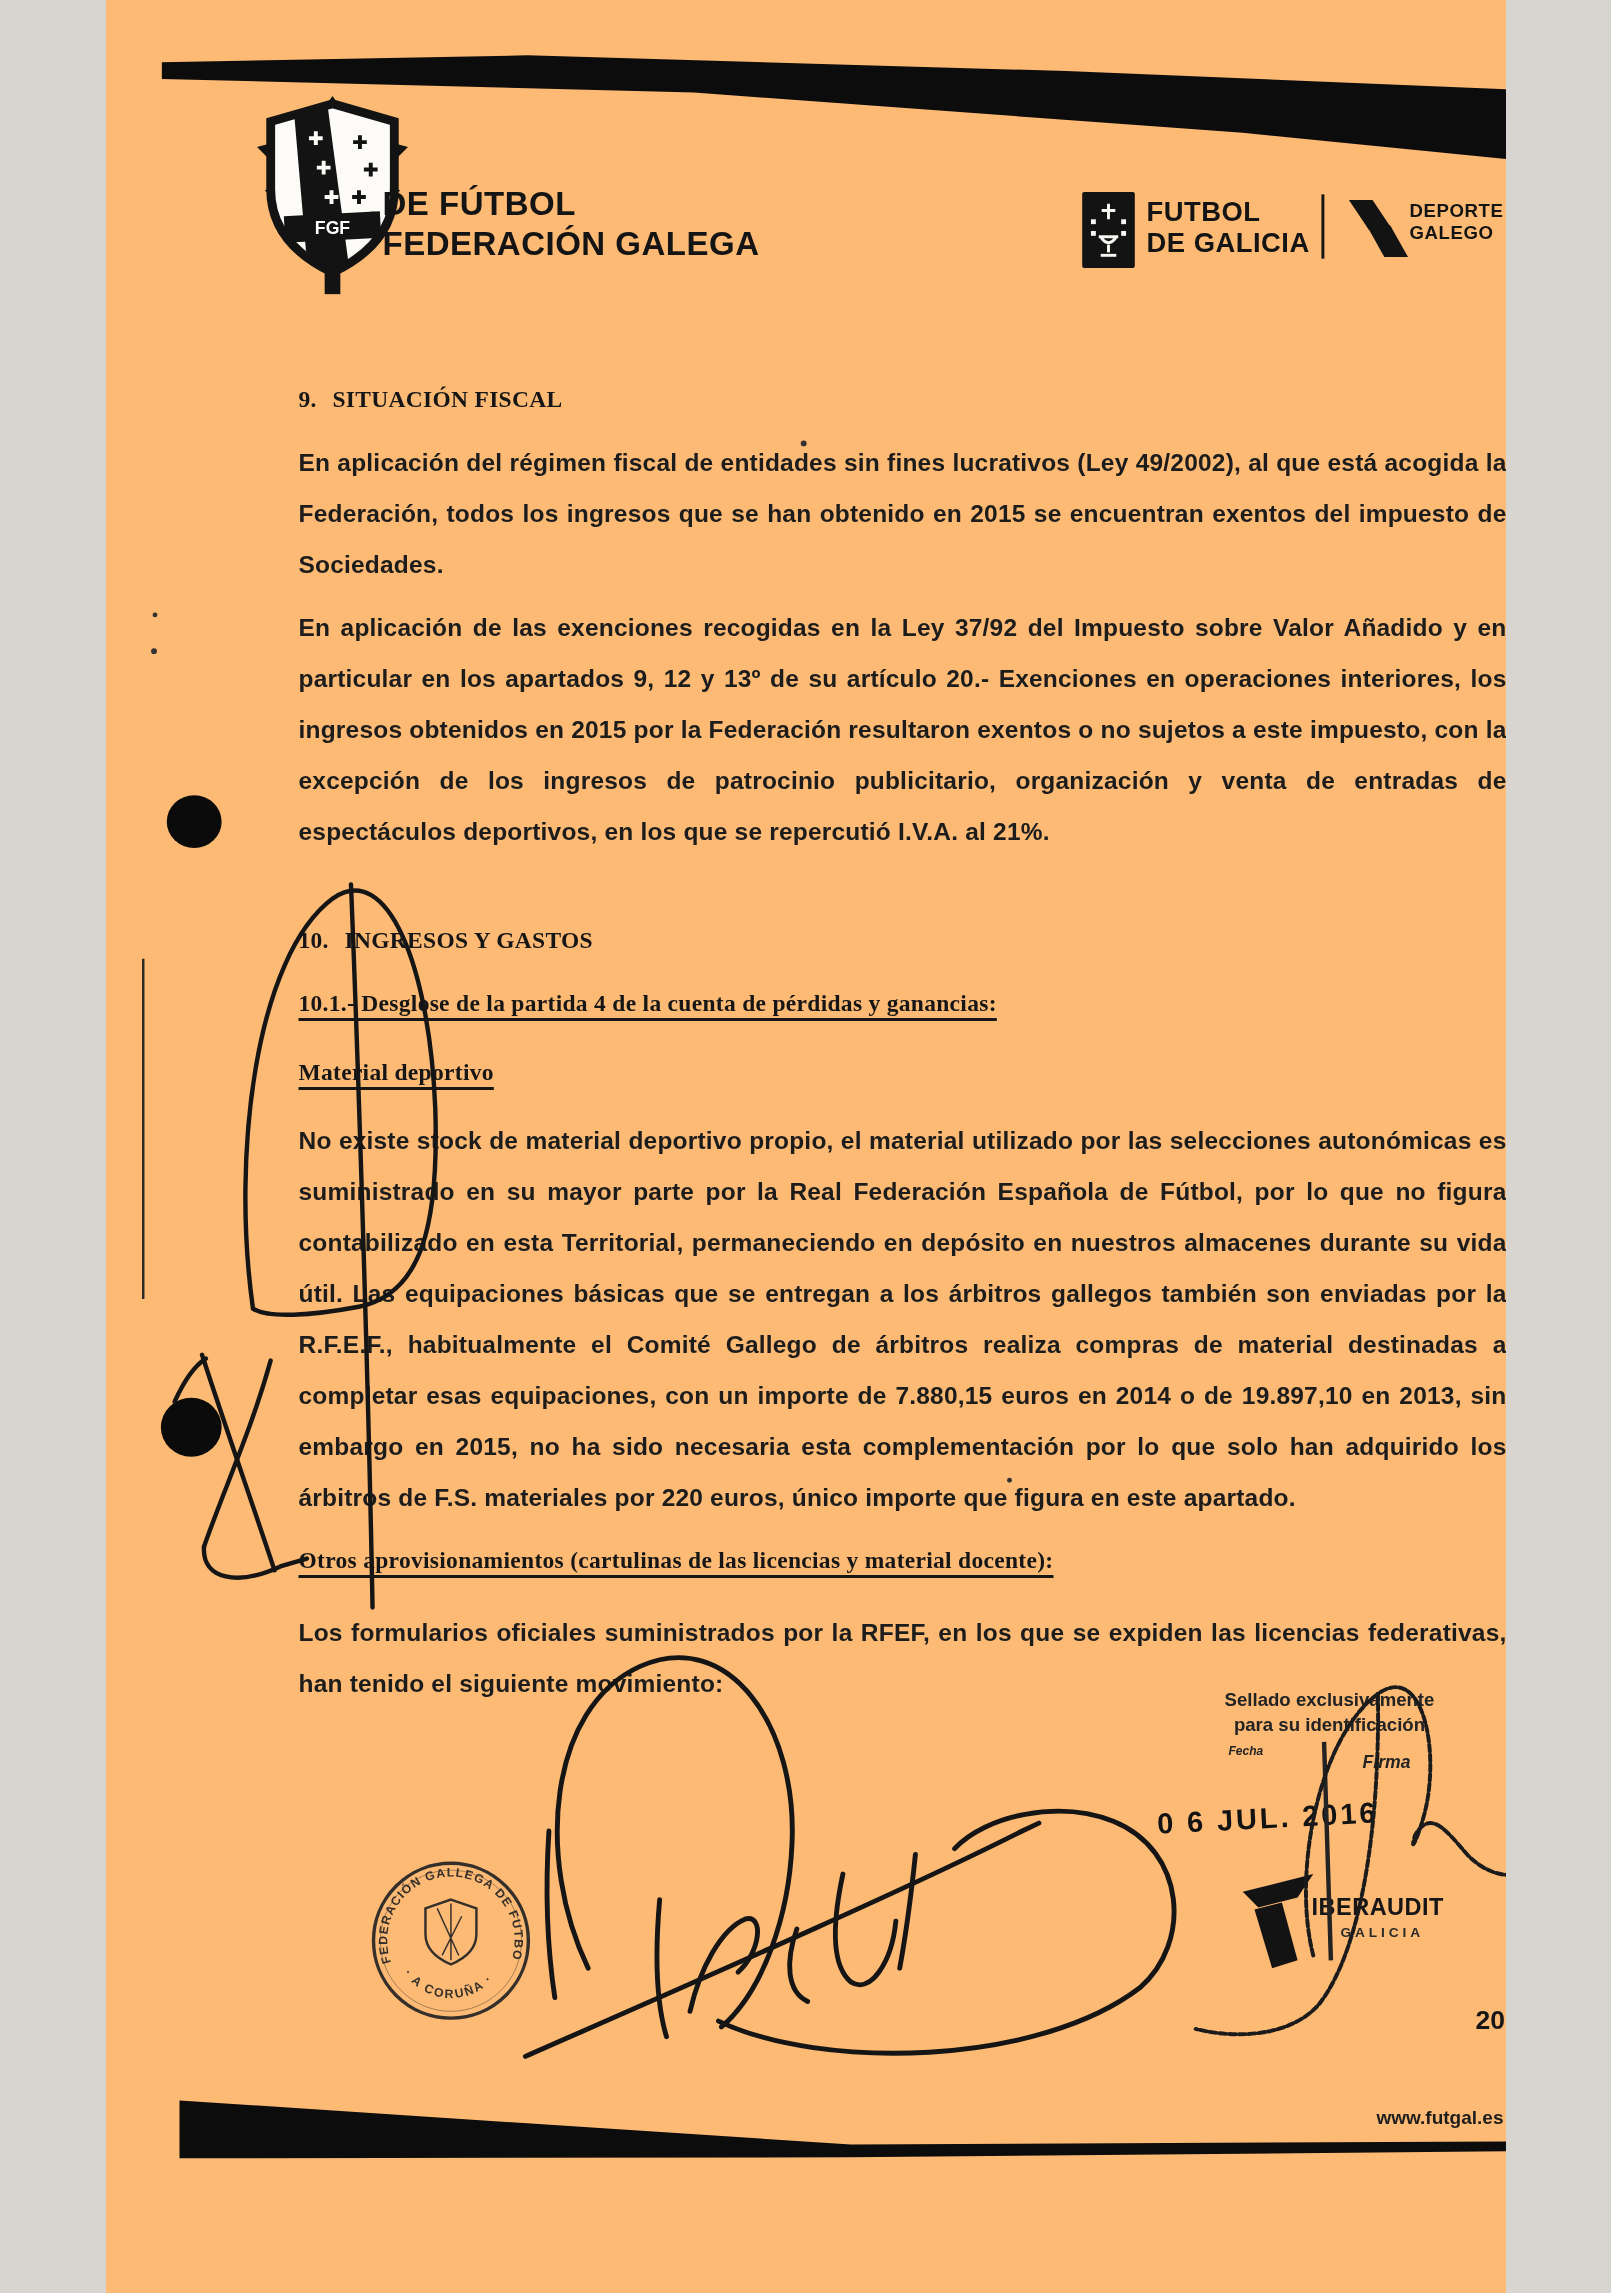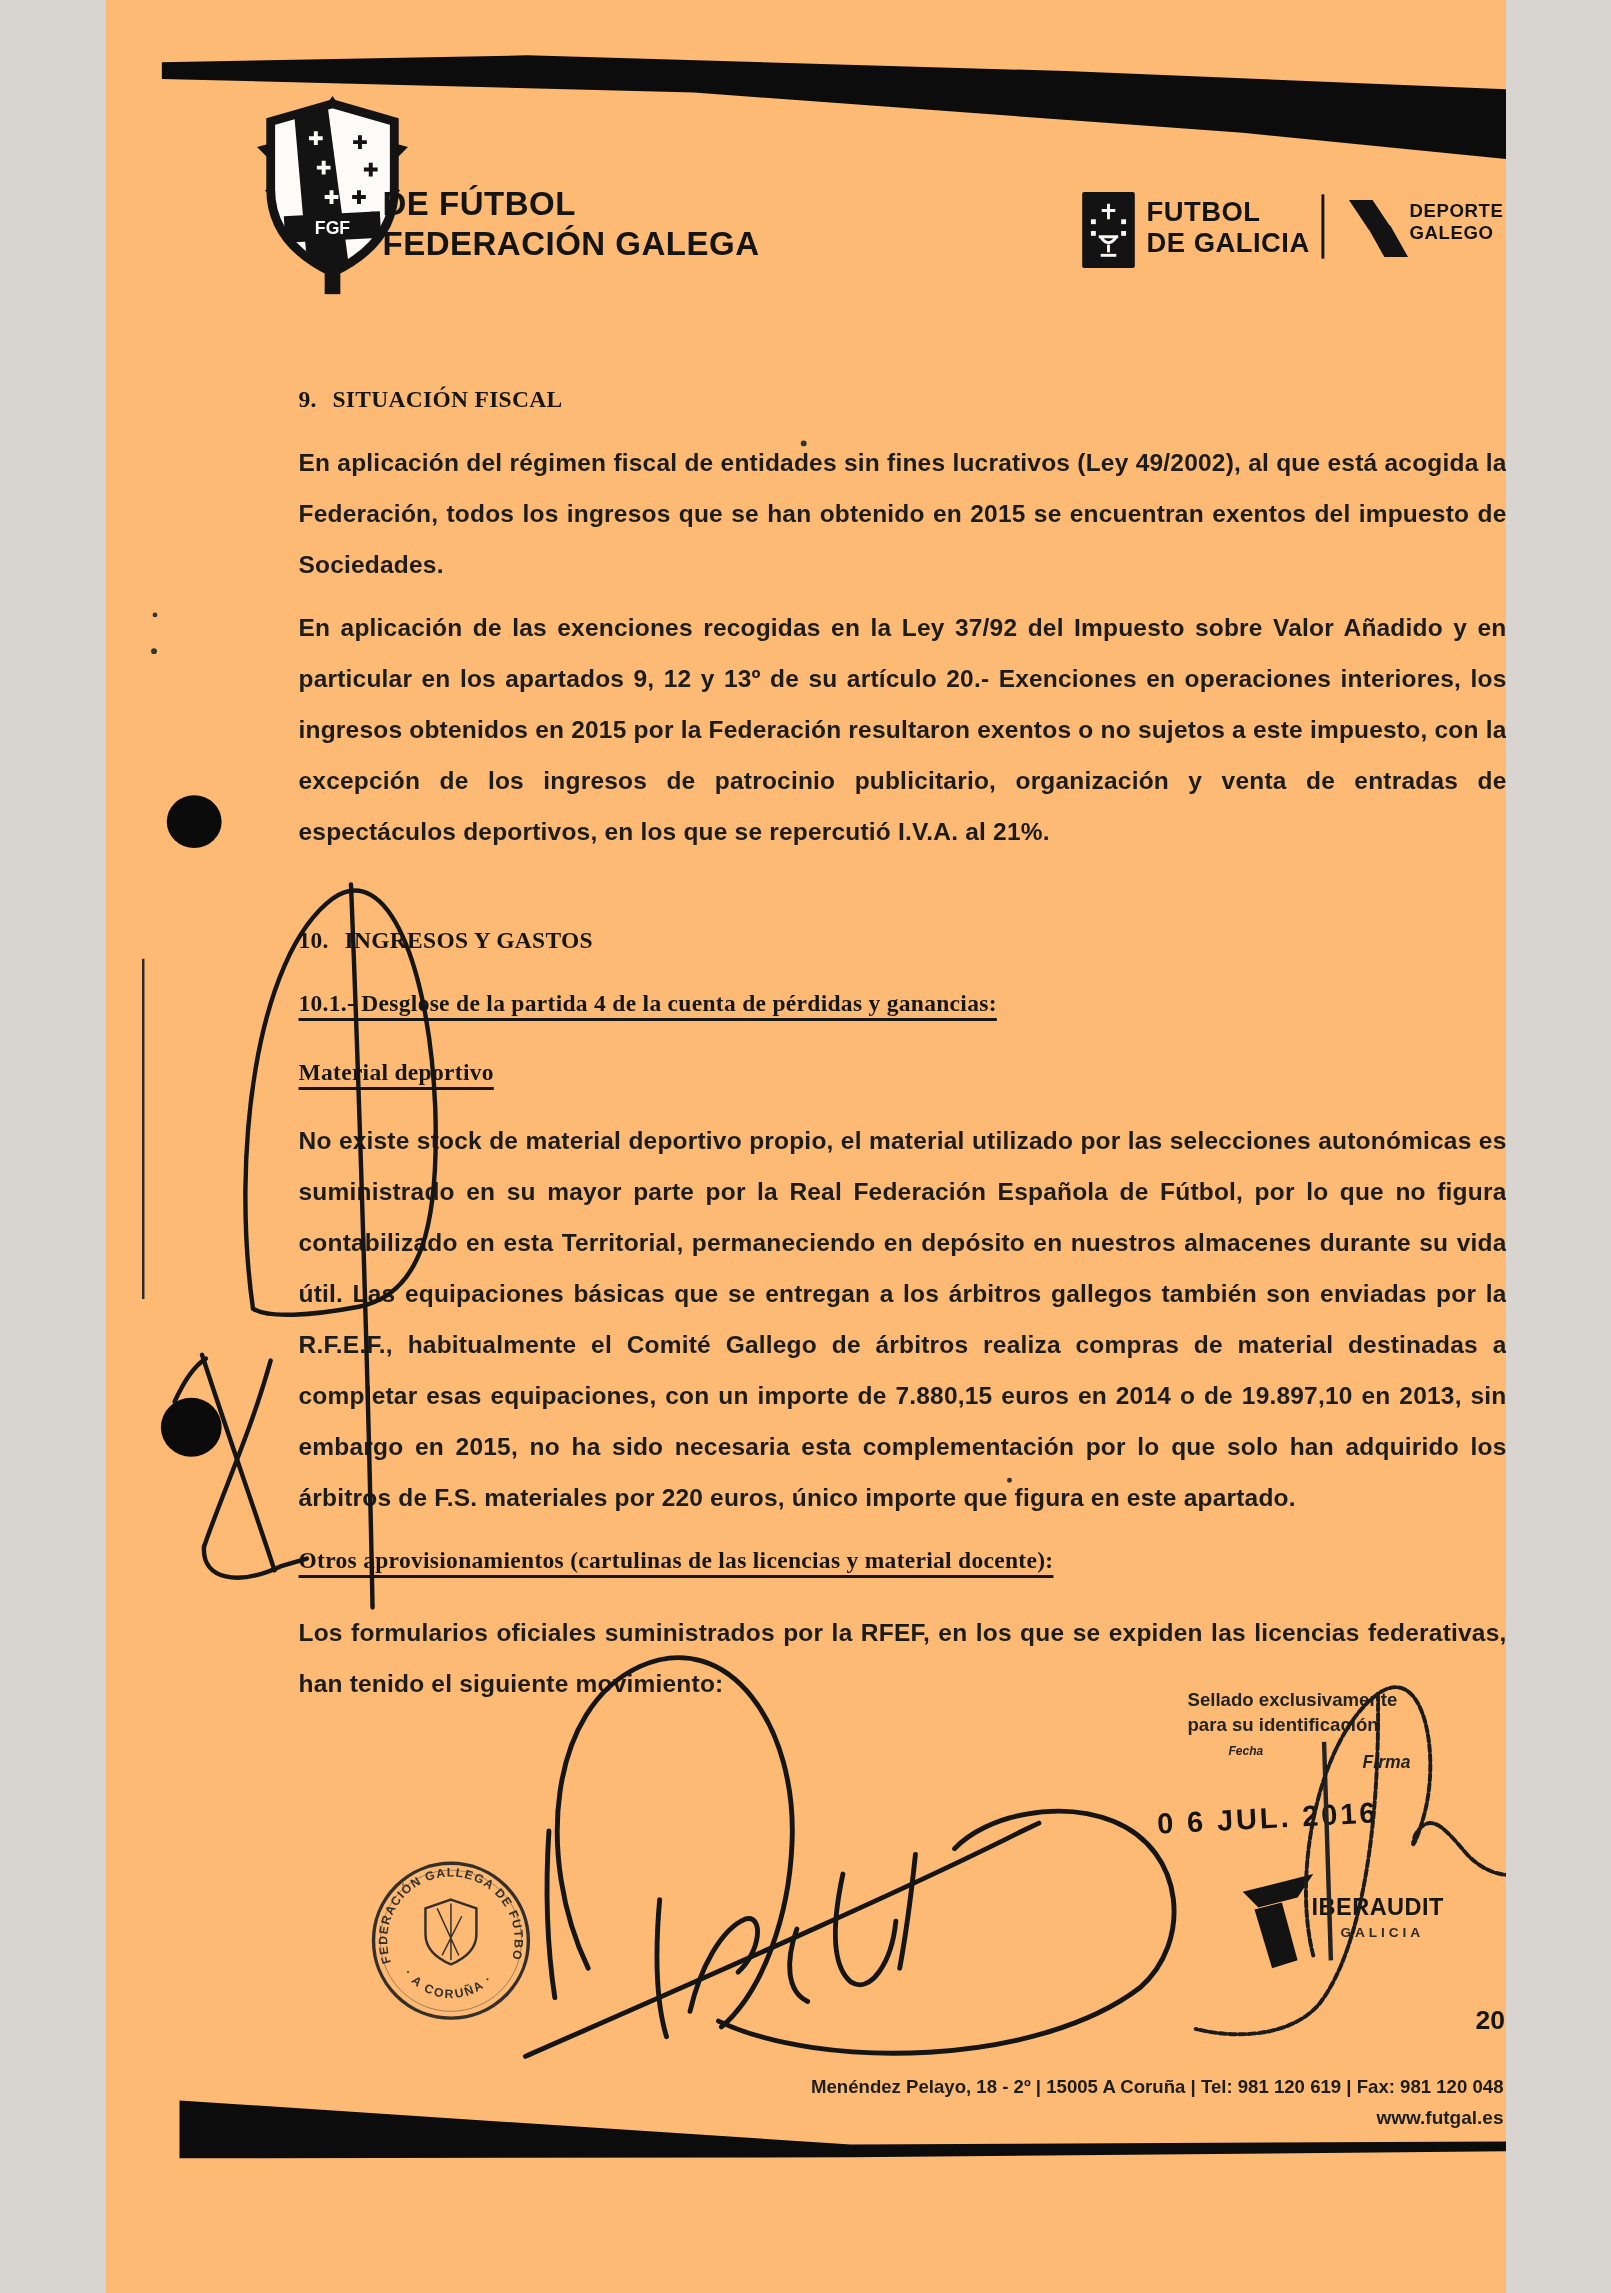--- a/index.html
+++ b/index.html
@@ -13,21 +13,21 @@
   
   .org-name{left:277px;top:184px;font-size:33px;font-weight:900;line-height:40px;letter-spacing:0.5px;color:#141414;}
   .xunta-name{left:1041px;top:196px;font-size:27.4px;font-weight:900;line-height:31px;letter-spacing:0.5px;color:#141414;}
   .deporte-name{left:1304px;top:200px;font-size:18.6px;font-weight:900;line-height:21.6px;letter-spacing:0.6px;color:#141414;}
   
   .h-sec{font-size:23.5px;font-weight:800;letter-spacing:0.3px;color:#161616;font-family:Liberation Serif, serif;}
   .h-sec .num{display:inline-block;margin-right:15.7px;}
   .par{font-size:24.5px;font-weight:700;line-height:51px;text-align:justify;letter-spacing:0.2px;color:#1c1c1c;width:1208px;}
   .u{text-decoration:underline;text-underline-offset:6.9px;text-decoration-thickness:2.9px;}
   
-  .stamp-txt{left:1082px;top:1688px;width:284px;text-align:left;font-size:18.6px;font-weight:700;line-height:24.5px;color:#232323;}
+  .stamp-txt{left:1082px;top:1688px;width:284px;text-align:center;font-size:18.6px;font-weight:700;line-height:24.5px;color:#232323;}
   .fecha{left:1123px;top:1744px;font-size:12px;font-weight:700;font-style:italic;color:#232323;}
   .firma{left:1257px;top:1752px;font-size:17.6px;font-weight:700;font-style:italic;color:#232323;}
   .date-stamp{left:1051px;top:1802px;font-size:29px;font-weight:900;letter-spacing:2.9px;color:#131313;transform:rotate(-3deg);white-space:nowrap;}
   .iberaudit{left:1206px;top:1894px;font-size:23.5px;font-weight:900;letter-spacing:0.5px;color:#161616;}
   .kreston{left:1235px;top:1925px;font-size:13.7px;font-weight:800;letter-spacing:3.9px;color:#2a2a2a;}
   
   .pagenum{left:1370px;top:2005px;font-size:26.5px;font-weight:800;color:#161616;}
   .footer1{left:392px;top:2076px;width:1006px;text-align:right;font-size:18.6px;font-weight:700;color:#1d1d1d;}
   .footer2{left:392px;top:2107px;width:1006px;text-align:right;font-size:19px;font-weight:700;color:#1d1d1d;}
   svg{display:block;}
@@ -130,21 +130,20 @@
     <div>Sellado exclusivamente</div>
     <div>para su identificación</div>
   </div>
   <div class="abs fecha">Fecha</div>
   <div class="abs firma">Firma</div>
   <div class="abs date-stamp">0 6 JUL. 2016</div>
   <div class="abs iberaudit">IBERAUDIT</div>
   <div class="abs kreston">GALICIA</div>
 
   <div class="abs pagenum">20</div>
-  <div class="abs footer1">Menéndez Pelayo, 18 - 2º | 15005 A Coruña | Tel: 981 120 619 | Fax: 981 120 048</div>
   <div class="abs footer2">www.futgal.es</div>
 
   <svg class="abs overlay" style="left:0;top:0" width="1611" height="2294" viewBox="0 0 1644 2340">
 
     <polygon points="57,63 430,56 980,72 1513,94 1513,170 1160,135 600,94 57,80" fill="#0c0c0c"></polygon>
 
     <polygon points="75,2143 760,2188 1622,2184 1622,2193 760,2201 75,2202" fill="#0c0c0c"></polygon>
 
     <line x1="1580" y1="53" x2="1601" y2="2340" stroke="#1c1c1c" stroke-width="3.5"></line>
 

